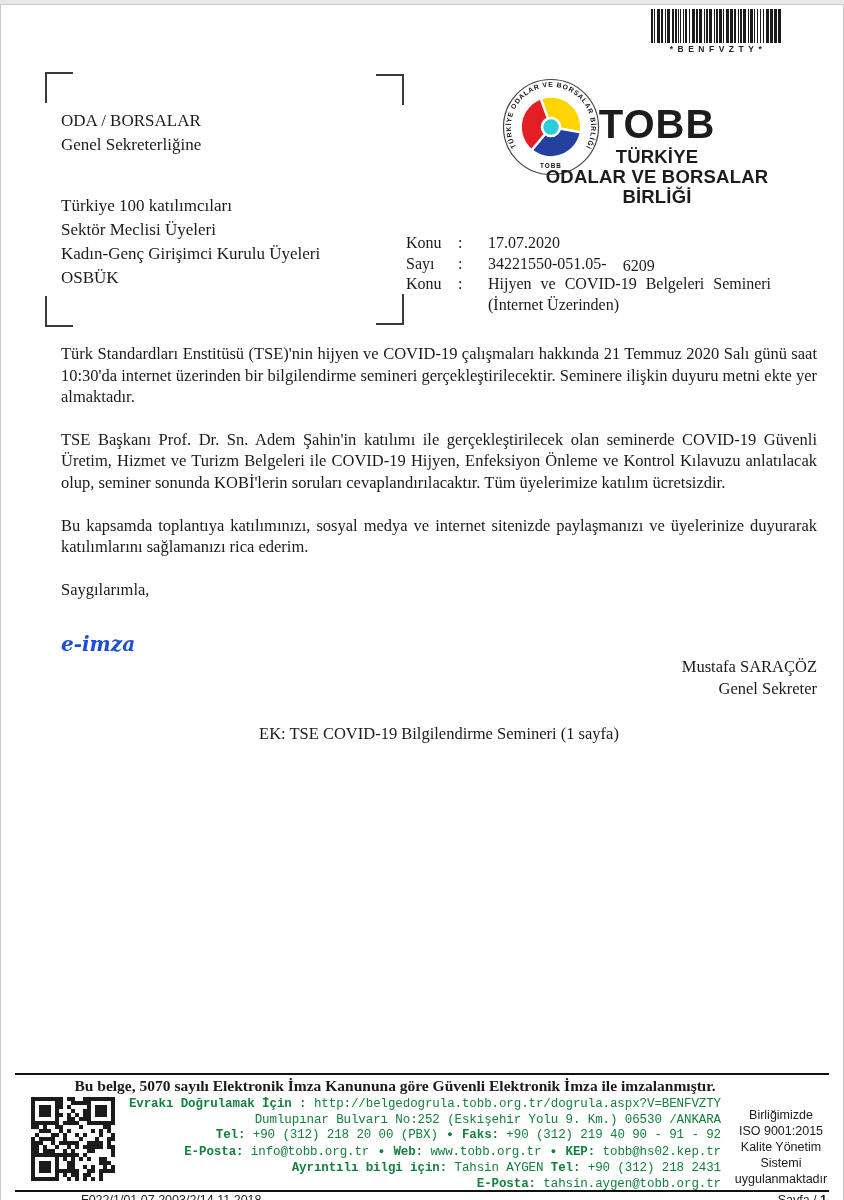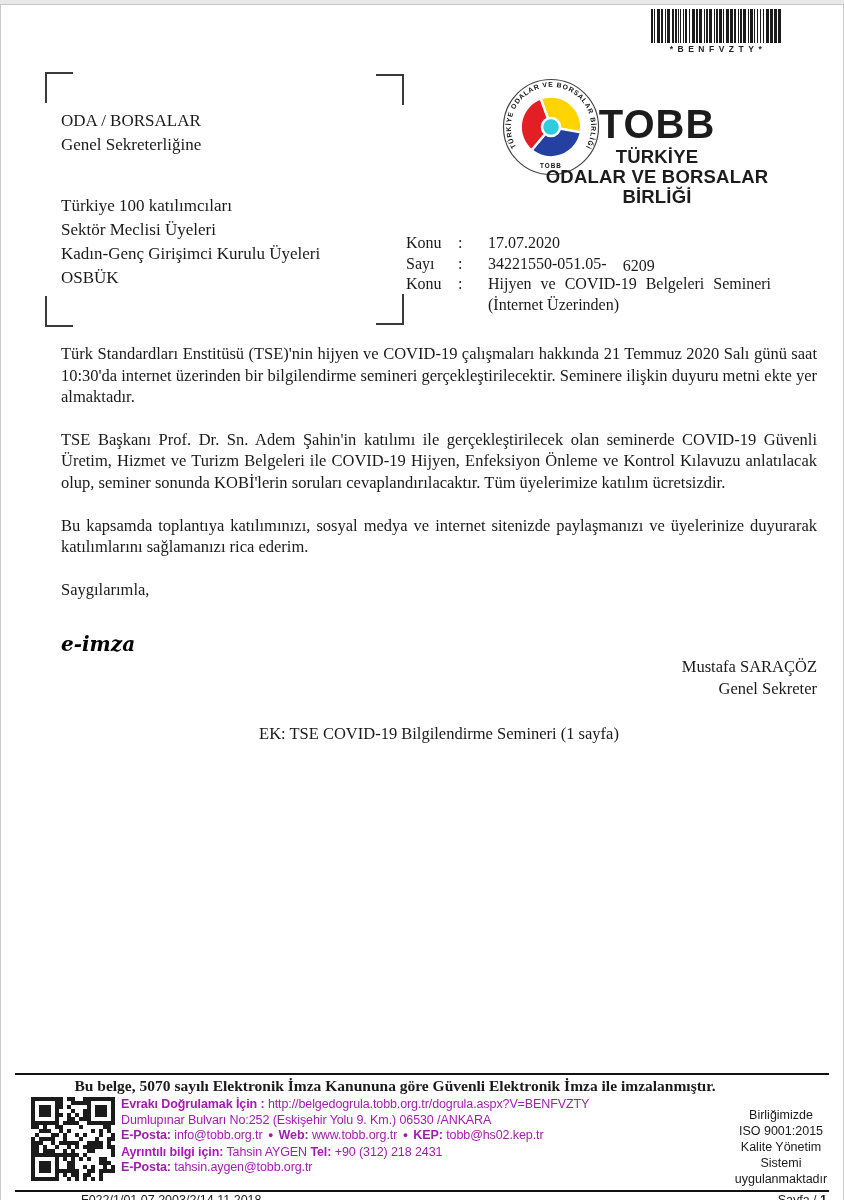--- a/index.html
+++ b/index.html
@@ -50,23 +50,23 @@
   .sig-name, .sig-title { text-align:right; line-height:22px; }
   .attachment { text-align:center; margin-top:23px; }
 
   
   .rule { position:absolute; left:14px; right:14px; background:#111; }
   .rule-top { top:1068px; height:2px; }
   .rule-bottom { top:1185px; height:2px; }
   .legal { position:absolute; left:14px; top:1072px; width:760px; text-align:center;
     font-size:15.5px; font-weight:bold; }
   .qr { position:absolute; left:30px; top:1092px; width:84px; height:84px; }
-  .fcenter { position:absolute; left:120px; top:1092px; width:600px; text-align:left;
-    font-family:Liberation Sans, sans-serif; font-size:12.5px; line-height:15.6px;
-    letter-spacing:-0.1px; color:#a21caf; white-space:nowrap; }
+  .fcenter { position:absolute; left:120px; top:1092px; width:600px; text-align:right;
+    font-family:Liberation Mono, monospace; font-size:12.5px; line-height:15.6px;
+    letter-spacing:-0.1px; color:#15803d; white-space:nowrap; }
   .fcenter b { font-weight:bold; }
   .fbullet { font-size:9px; position:relative; top:-1px; padding:0 2px; }
   .iso { position:absolute; left:724px; top:1102px; width:112px; text-align:center;
     font-family:"Liberation Sans", sans-serif; font-size:12.5px; line-height:16px; }
   .formcode { position:absolute; left:80px; top:1188px;
     font-family:"Liberation Sans", sans-serif; font-size:12.5px; }
   .pageno { position:absolute; right:16px; top:1188px;
     font-family:"Liberation Sans", sans-serif; font-size:12.5px; }
   .pageno b { font-weight:bold; }
 </style>
@@ -180,21 +180,21 @@
         <span style="display:block">(İnternet Üzerinden)</span>
       </span>
     </div>
   </div>
 
   <div class="body">
     <p>Türk Standardları Enstitüsü (TSE)'nin hijyen ve COVID-19 çalışmaları hakkında 21 Temmuz 2020 Salı günü saat 10:30'da internet üzerinden bir bilgilendirme semineri gerçekleştirilecektir. Seminere ilişkin duyuru metni ekte yer almaktadır.</p>
     <p>TSE Başkanı Prof. Dr. Sn. Adem Şahin'in katılımı ile gerçekleştirilecek olan seminerde COVID-19 Güvenli Üretim, Hizmet ve Turizm Belgeleri ile COVID-19 Hijyen, Enfeksiyon Önleme ve Kontrol Kılavuzu anlatılacak olup, seminer sonunda KOBİ'lerin soruları cevaplandırılacaktır. Tüm üyelerimize katılım ücretsizdir.</p>
     <p>Bu kapsamda toplantıya katılımınızı, sosyal medya ve internet sitenizde paylaşmanızı ve üyelerinize duyurarak katılımlarını sağlamanızı rica ederim.</p>
     <div class="closing">Saygılarımla,</div>
-    <div class="esign" id="esign" style="color: #000000;">e-imza</div>
+    <div class="esign" id="esign" style="color: #1d4ed8;">e-imza</div>
     <div class="sig-name">Mustafa SARAÇÖZ</div>
     <div class="sig-title">Genel Sekreter</div>
     <div class="attachment">EK: TSE COVID-19 Bilgilendirme Semineri (1 sayfa)</div>
   </div>
 
   <div class="rule rule-top"></div>
   <div class="legal">Bu belge, 5070 sayılı Elektronik İmza Kanununa göre Güvenli Elektronik İmza ile imzalanmıştır.</div>
 
   <svg class="qr" viewBox="0 0 84 84">
     <g fill="#1b1b1b">
@@ -358,20 +358,25 @@
           <rect x="60" y="80" width="4" height="4"></rect>
           <rect x="68" y="80" width="4" height="4"></rect>
         </g>
     </g>
   </svg>
 
   <div class="fcenter">
     <div><b>Evrakı Doğrulamak İçin :</b> <span>http://belgedogrula.tobb.org.tr/dogrula.aspx?V=BENFVZTY</span></div>
     <div>Dumlupınar Bulvarı No:252 (Eskişehir Yolu 9. Km.) 06530 /ANKARA</div>
     <div>
+      <b>Tel:</b> <span>+90 (312) 218 20 00 (PBX)</span>
+      <span class="fbullet">●</span>
+      <b>Faks:</b> <span>+90 (312) 219 40 90 - 91 - 92</span>
+    </div>
+    <div>
       <b>E-Posta:</b> <span>info@tobb.org.tr</span>
       <span class="fbullet">●</span>
       <b>Web:</b> <span>www.tobb.org.tr</span>
       <span class="fbullet">●</span>
       <b>KEP:</b> <span>tobb@hs02.kep.tr</span>
     </div>
     <div>
       <b>Ayrıntılı bilgi için:</b>
       <span>Tahsin AYGEN</span>
       <b>Tel:</b>

